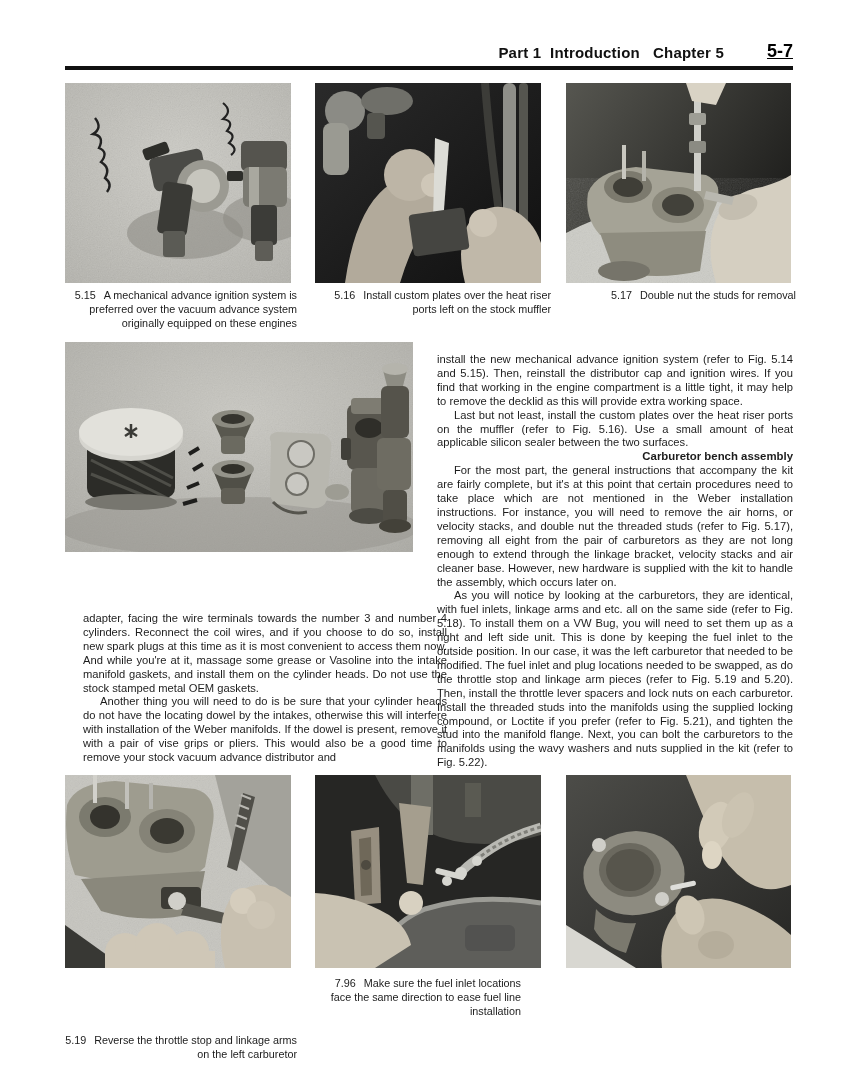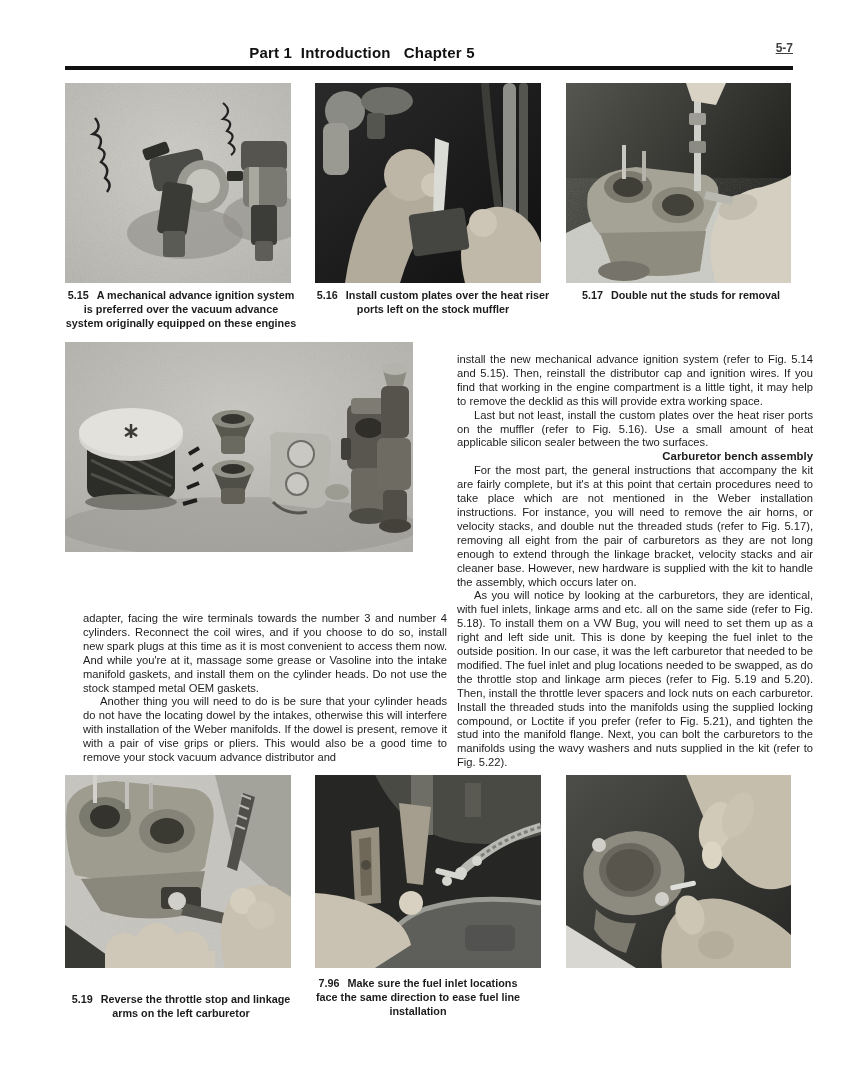--- a/index.html
+++ b/index.html
@@ -2,36 +2,35 @@
 <html><head>
 <meta charset="utf-8">
 <style>
   html,body{margin:0;padding:0;background:#e9e9e9;}
   .page{
     position:relative;width:858px;height:1066px;background:#ffffff;
     font-family:"Liberation Sans","DejaVu Sans",sans-serif;color:#1a1a1a;
     overflow:hidden;margin:0 auto;
   }
   .header-title{
-    position:absolute;top:44px;left:0;width:724px;text-align:center;
+    position:absolute;top:44px;left:0;width:724px;text-align:right;
     font-weight:bold;font-size:15px;white-space:pre;letter-spacing:0.2px;color:#111;
   }
   .page-number{
     position:absolute;top:41px;left:740px;width:53px;text-align:right;
-    font-weight:bold;font-size:12px;color:#404040;text-decoration:underline;
+    font-weight:bold;font-size:18px;color:#000000;text-decoration:underline;
   }
   .header-rule{
     position:absolute;top:66px;left:65px;width:728px;height:4px;background:#111;
   }
   .photo{position:absolute;overflow:hidden;background:#888;}
   .photo svg{display:block;}
   .caption{
     position:absolute;font-size:10.8px;line-height:13.8px;color:#1c1c1c;
-    text-align:center;
-    font-weight:bold;
+    text-align:right;
   }
   .cap-label{padding-right:8px;}
   .colblock{position:absolute;font-size:11.2px;line-height:13.9px;text-align:justify;color:#1c1c1c;}
   .colblock p{margin:0;}
   .indent{text-indent:17px;}
   .sect-head{font-weight:bold;font-size:11.4px;margin:4px 0 3px 0;text-align:right;}
 </style>
 </head>
 <body>
 
@@ -233,21 +232,21 @@
       </g>
     </svg>
   </div>
 
 
   <div class="colblock" style="left:83px;top:612px;width:364px;">
     <p>adapter, facing the wire terminals towards the number 3 and number 4 cylinders. Reconnect the coil wires, and if you choose to do so, install new spark plugs at this time as it is most convenient to access them now. And while you're at it, massage some grease or Vasoline into the intake manifold gaskets, and install them on the cylinder heads. Do not use the stock stamped metal OEM gaskets.</p>
     <p class="indent">Another thing you will need to do is be sure that your cylinder heads do not have the locating dowel by the intakes, otherwise this will interfere with installation of the Weber manifolds. If the dowel is present, remove it with a pair of vise grips or pliers. This would also be a good time to remove your stock vacuum advance distributor and</p>
   </div>
 
-  <div class="colblock" style="left:437px;top:353px;width:356px;margin-left:20px;">
+  <div class="colblock" style="left:437px;top:353px;width:356px;">
     <p>install the new mechanical advance ignition system (refer to Fig. 5.14 and 5.15). Then, reinstall the distributor cap and ignition wires. If you find that working in the engine compartment is a little tight, it may help to remove the decklid as this will provide extra working space.</p>
     <p class="indent">Last but not least, install the custom plates over the heat riser ports on the muffler (refer to Fig. 5.16). Use a small amount of heat applicable silicon sealer between the two surfaces.</p>
     <p class="sect-head">Carburetor bench assembly</p>
     <p class="indent">For the most part, the general instructions that accompany the kit are fairly complete, but it's at this point that certain procedures need to take place which are not mentioned in the Weber installation instructions. For instance, you will need to remove the air horns, or velocity stacks, and double nut the threaded studs (refer to Fig. 5.17), removing all eight from the pair of carburetors as they are not long enough to extend through the linkage bracket, velocity stacks and air cleaner base. However, new hardware is supplied with the kit to handle the assembly, which occurs later on.</p>
     <p class="indent">As you will notice by looking at the carburetors, they are identical, with fuel inlets, linkage arms and etc. all on the same side (refer to Fig. 5.18). To install them on a VW Bug, you will need to set them up as a right and left side unit. This is done by keeping the fuel inlet to the outside position. In our case, it was the left carburetor that needed to be modified. The fuel inlet and plug locations needed to be swapped, as do the throttle stop and linkage arm pieces (refer to Fig. 5.19 and 5.20). Then, install the throttle lever spacers and lock nuts on each carburetor. Install the threaded studs into the manifolds using the supplied locking compound, or Loctite if you prefer (refer to Fig. 5.21), and tighten the stud into the manifold flange. Next, you can bolt the carburetors to the manifolds using the wavy washers and nuts supplied in the kit (refer to Fig. 5.22).</p>
   </div>
 
   <div class="photo" style="left:65px;top:775px;width:226px;height:193px;">
     <svg width="226" height="193" viewBox="0 0 226 193" xmlns="http://www.w3.org/2000/svg">
       <defs>
@@ -354,20 +353,20 @@
       </g>
 
       <g fill="#c0b8a6">
         <path d="M225 193 L96 193 Q92 156 112 136 Q134 118 164 126 Q198 136 225 160 Z"></path>
         <ellipse cx="124" cy="140" rx="14" ry="20" fill="#cec6b4" transform="rotate(-16 124 140)"></ellipse>
         <ellipse cx="150" cy="170" rx="18" ry="14" fill="#b5ad9b"></ellipse>
       </g>
     </svg>
   </div>
 
-  <div class="caption" style="left:65px;top:993px;width:232px;">
+  <div class="caption" style="left:65px;top:1034px;width:232px;">
     <span class="cap-label">5.19</span><span>Reverse the throttle stop and linkage arms on the left carburetor</span>
   </div>
   <div class="caption" style="left:315px;top:977px;width:206px;">
     <span class="cap-label">7.96</span><span>Make sure the fuel inlet locations face the same direction to ease fuel line installation</span>
   </div>
 
 </div>
 
 </body></html>

